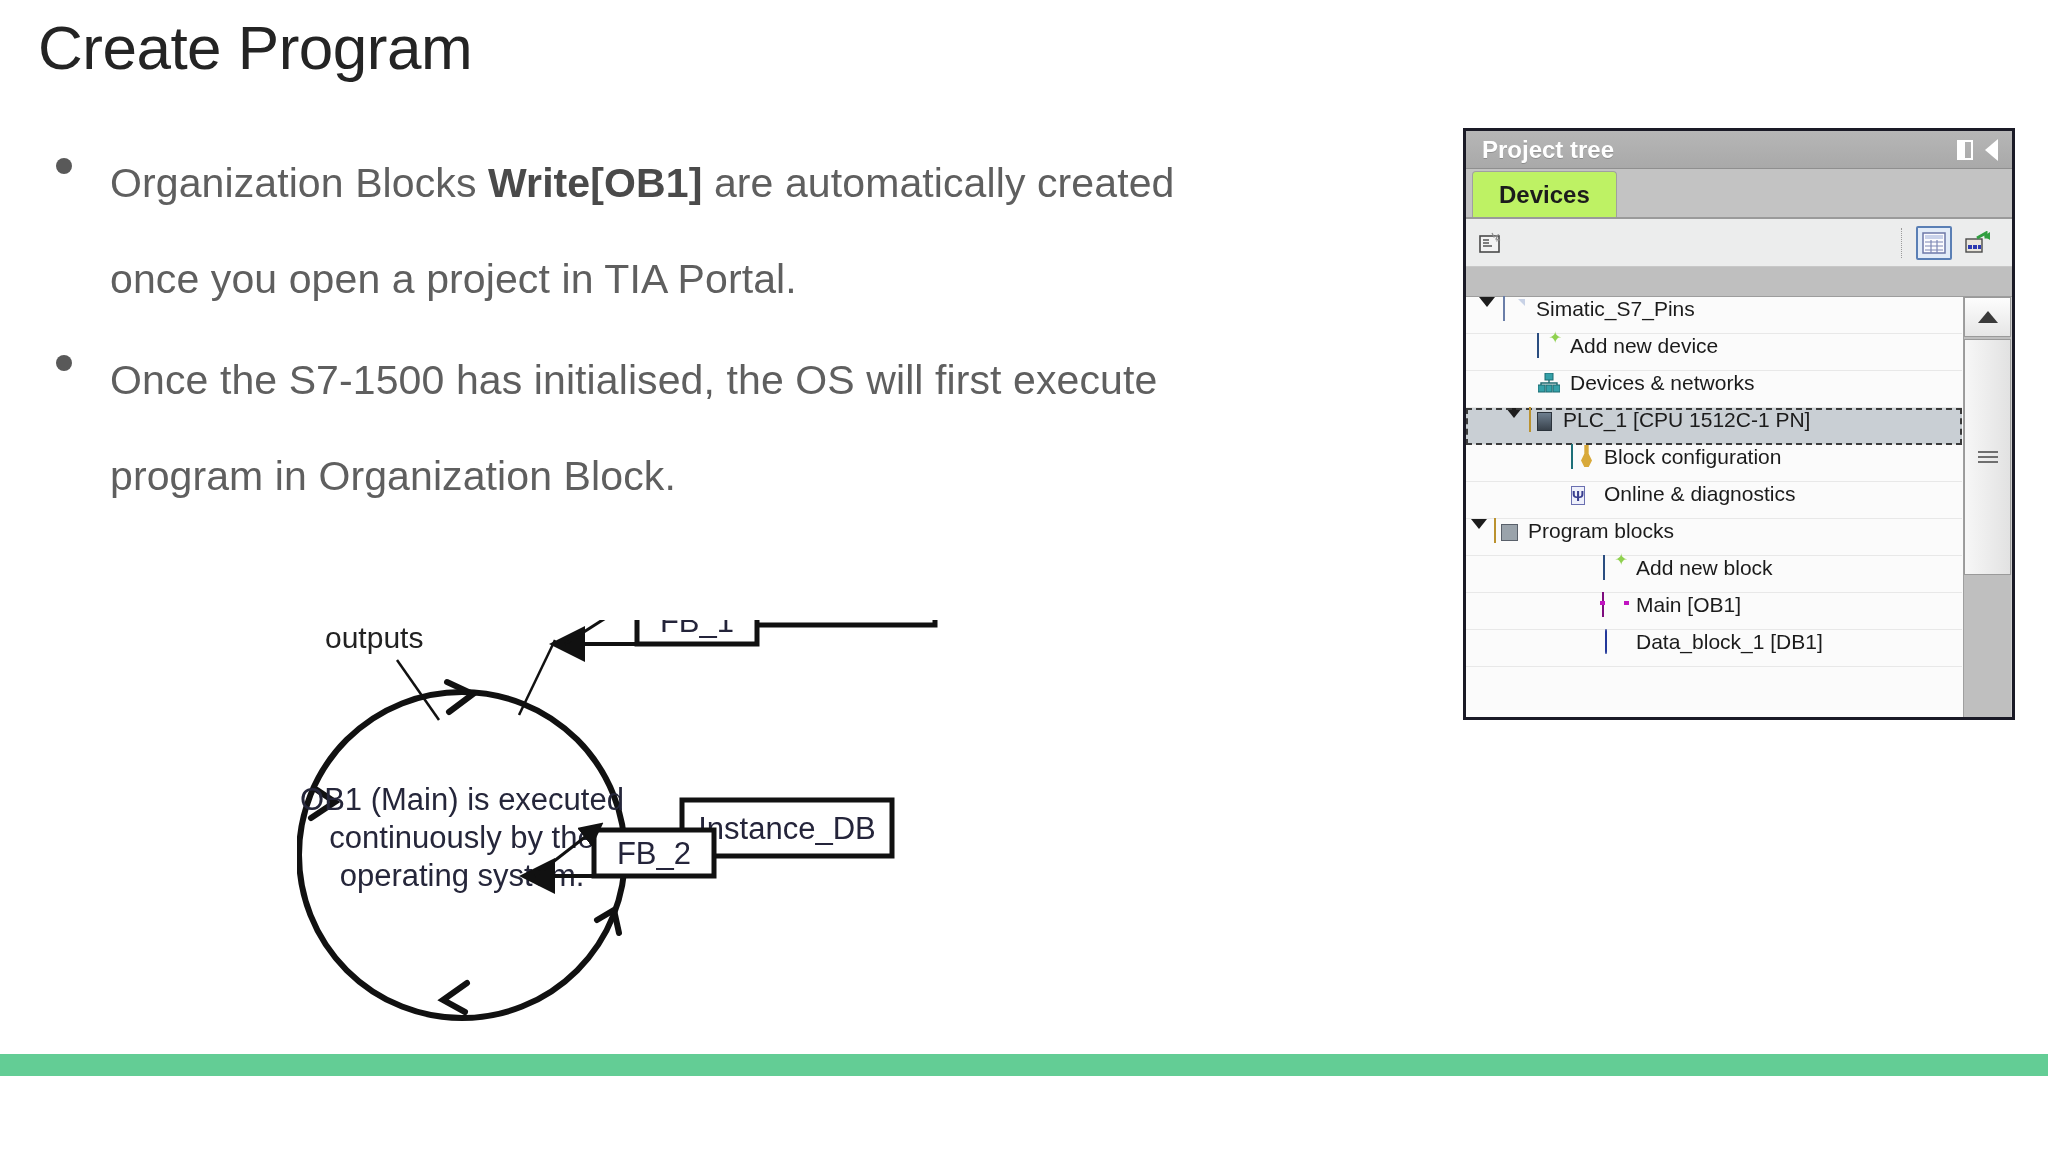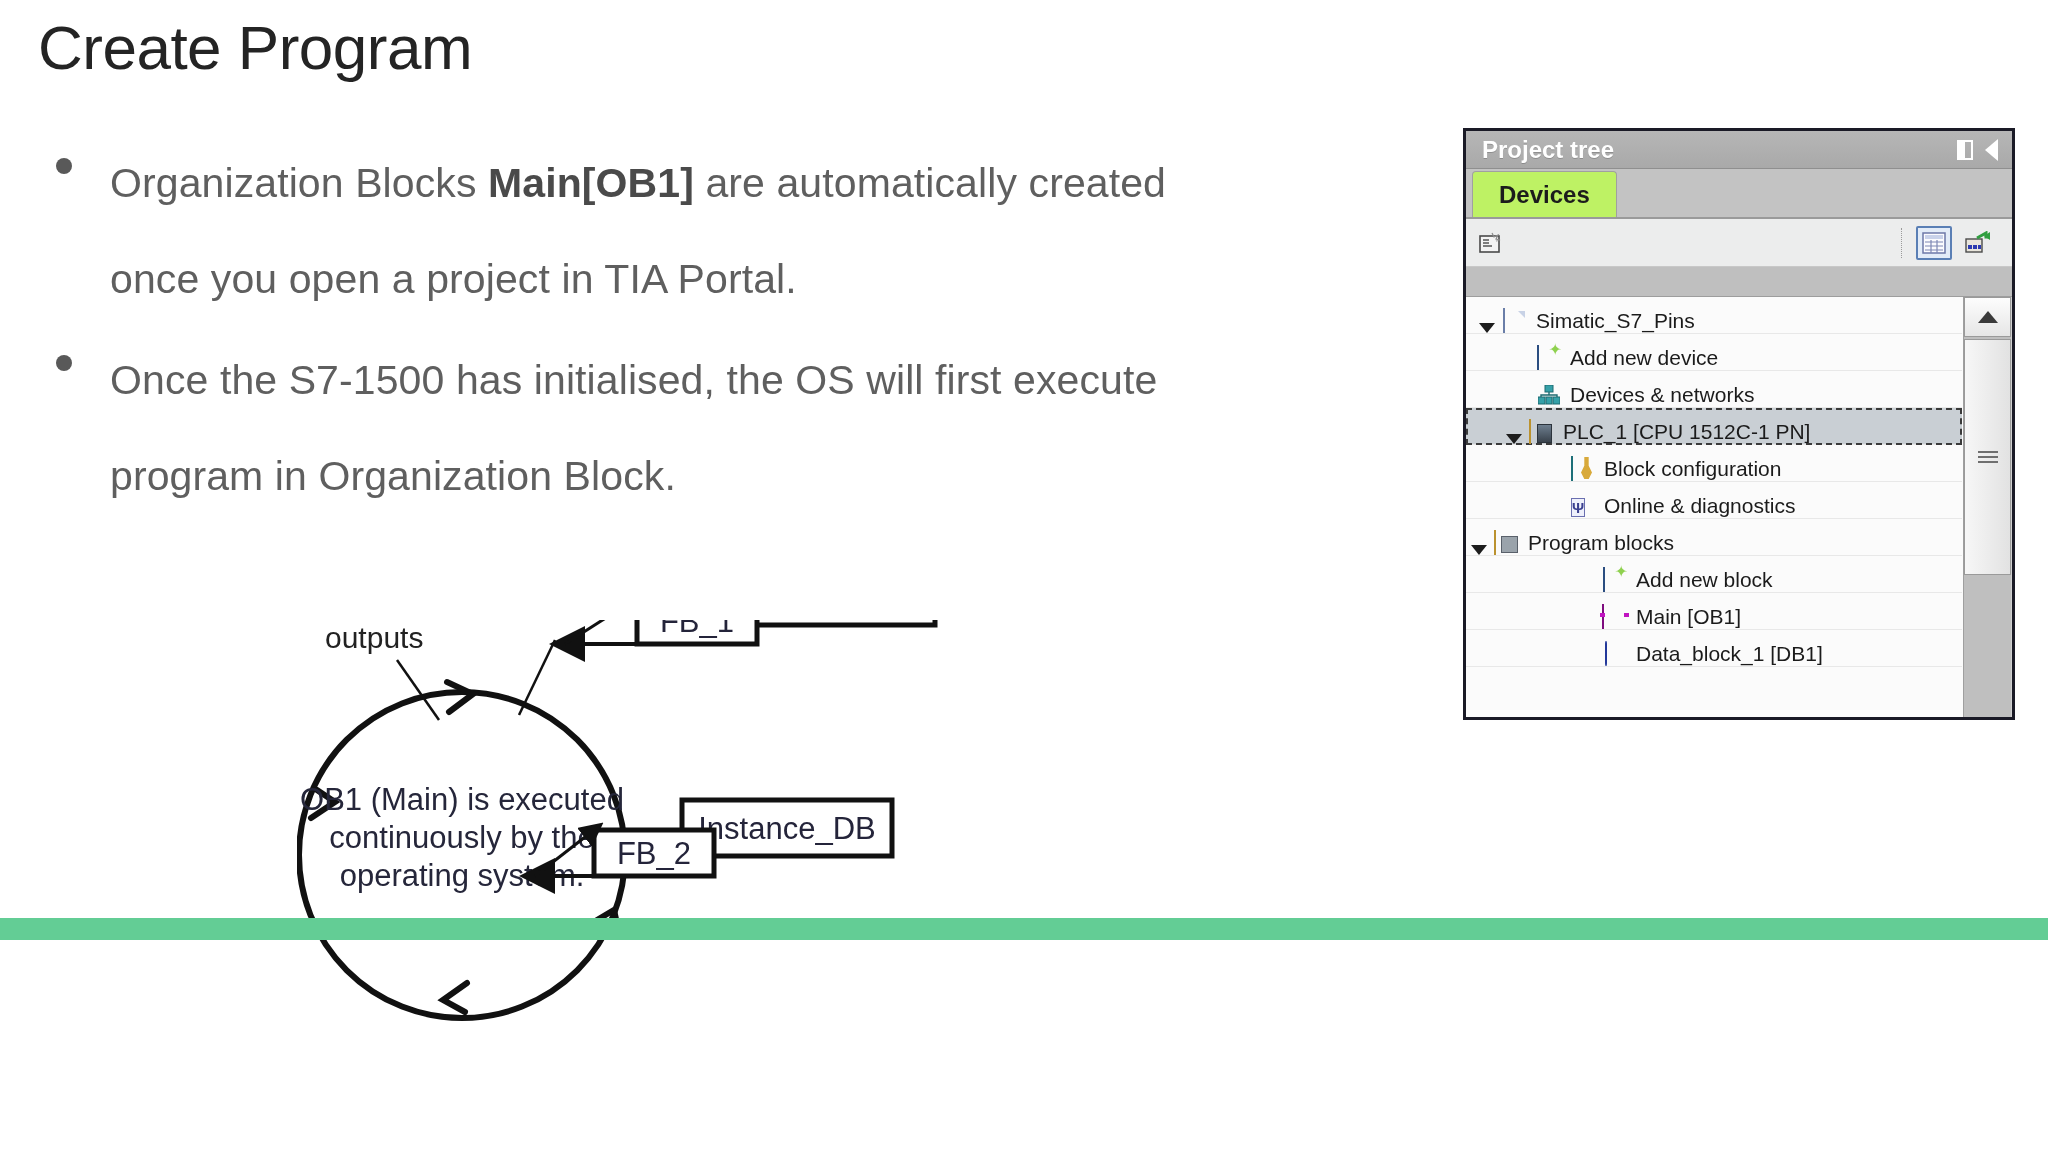--- a/index.html
+++ b/index.html
@@ -2,21 +2,21 @@
 <html><head>
 <meta charset="utf-8">
 <style>
   * { box-sizing: border-box; margin: 0; padding: 0; }
   html, body {
     width: 2048px; height: 1152px;
     background: #ffffff;
     font-family: "Liberation Sans", sans-serif;
     overflow: hidden;
   }
-  .slide { position: relative; width: 2048px; height: 940px; background: #fff; }
+  .slide { position: relative; width: 2048px; height: 1076px; background: #fff; }
 
   
   .slide-title {
     position: absolute; left: 38px; top: 14px;
     font-size: 62px; font-weight: 400; color: #242424;
     letter-spacing: -0.5px; line-height: 1.1;
   }
 
   
   .bullets { position: absolute; left: 56px; top: 136px; width: 1400px; }
@@ -83,21 +83,21 @@
   .tb-btn.active { border: 2px solid #5a7fb5; background: #e3ecf8; border-radius: 2px; }
 
   .tia-subbar { height: 30px; background: #bfbfbf; border-bottom: 1px solid #9d9d9d; }
 
   .tia-tree {
     position: relative; background: #fbfbfb; height: 426px;
     border-right: 1px solid #d0d0d0;
   }
   .tia-tree-inner { width: 496px; }
   .tree-row {
-    height: 37px; display: flex; align-items: flex-end;
+    height: 37px; display: flex; align-items: flex-start;
     border-bottom: 1px solid #e8e8e8; font-size: 21px; color: #1b1b1b;
     white-space: nowrap; position: relative;
   }
   .tree-row.selected { background: #c9cfd4; outline: 2px dashed #3a3a3a; outline-offset: -2px; }
   .tree-twisty { width: 26px; display: flex; justify-content: center; align-items: center; flex: 0 0 26px; }
   .tw-down { width:0;height:0;border-left:8px solid transparent;border-right:8px solid transparent;border-top:10px solid #1d1d1d; }
   .tw-right { width:0;height:0;border-top:8px solid transparent;border-bottom:8px solid transparent;border-left:10px solid #1d1d1d; }
   .tree-icon { width: 28px; height: 24px; flex: 0 0 28px; margin-right: 8px; position: relative; }
   .tree-label { font-size: 21px; }
 
@@ -148,21 +148,21 @@
 
 <div class="slide">
 
   <div class="slide-title">Create Program</div>
 
   <div class="bullets">
 
     <div class="bullet-row">
       <div class="bullet-dot"></div>
       <div class="bullet-text">
-        <span>Organization Blocks </span><b>Main[OB1]</b><span> are automatically created</span><br>
+        <span>Organization Blocks </span><b>Write[OB1]</b><span> are automatically created</span><br>
         <span>once you open a project in TIA Portal.</span>
       </div>
     </div>
 
     <div class="bullet-row">
       <div class="bullet-dot"></div>
       <div class="bullet-text">
         <span>Once the S7-1500 has initialised, the OS will first execute</span><br>
         <span>program in Organization Block.</span>
       </div>

